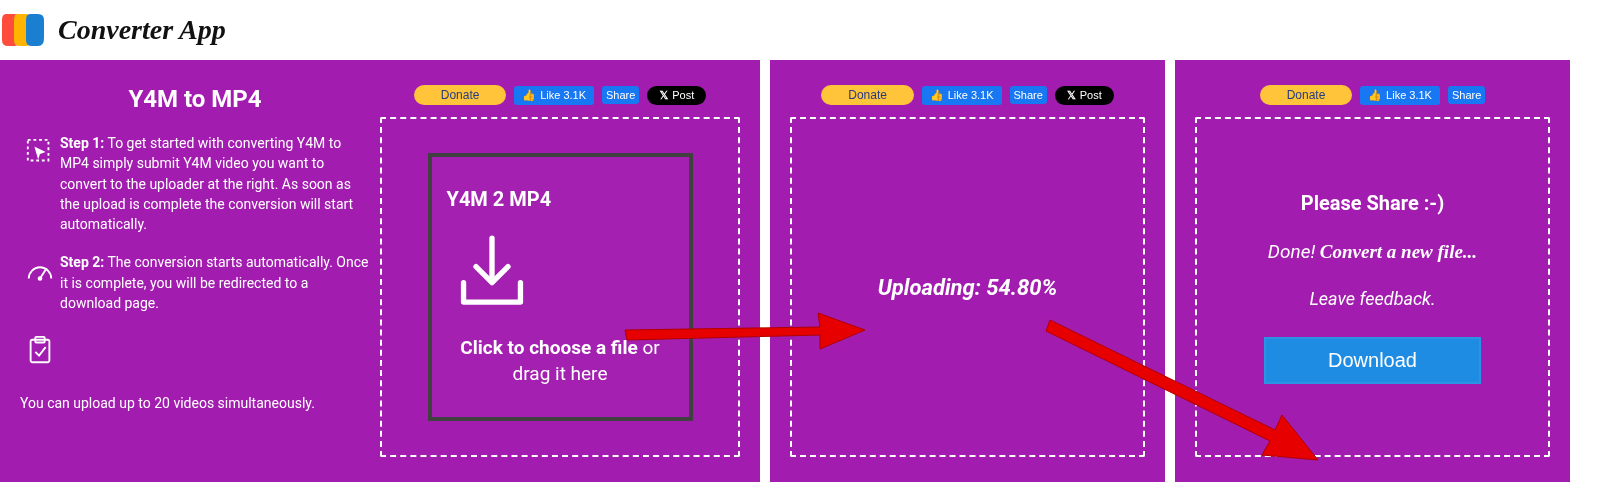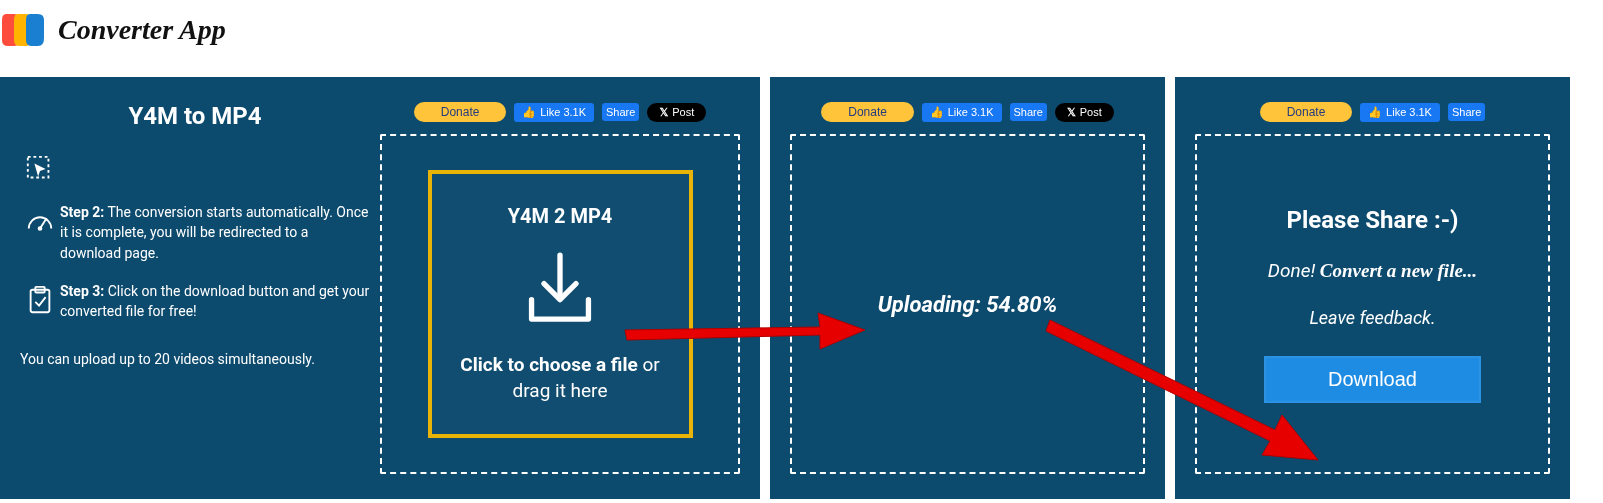--- a/index.html
+++ b/index.html
@@ -6,21 +6,21 @@
   body { font-family: -apple-system, BlinkMacSystemFont, "Segoe UI", Roboto, Arial, sans-serif; background: #fff; width: 1603px; }
   
   
   .header { display: flex; align-items: center; padding: 10px 0; background: #fff; }
   .logo-mark { width: 48px; height: 40px; position: relative; margin-right: 10px; }
   .logo-mark svg { width: 100%; height: 100%; }
   .logo-text { font-family: "Brush Script MT", cursive; font-size: 28px; font-weight: bold; font-style: italic; color: #111; }
   
   
   .main-row { display: flex; gap: 10px; padding: 0; position: relative; }
-  .panel { background: #0c4a6e; color: #fff; padding: 25px 20px 25px 20px; position: relative; margin-top: 17px; }
+  .panel { background: #a21caf; color: #fff; padding: 25px 20px 25px 20px; position: relative; }
   .panel-left   { width: 760px; display: flex; }
   .panel-mid    { width: 395px; }
   .panel-right  { width: 395px; }
   
   
   .info-col { width: 360px; padding-right: 10px; }
   .info-col h2 { text-align: center; font-size: 24px; font-weight: 700; margin-bottom: 20px; }
   .steps { }
   .step { display: flex; margin-bottom: 18px; }
   .step-icon { width: 40px; flex: 0 0 40px; display:flex; align-items:flex-start; justify-content:center; padding-top:4px;}
@@ -37,32 +37,32 @@
   .btn-post   { background:#000; color:#fff; font-size:11px; border:none; border-radius:12px; padding:3px 12px; cursor:pointer; display:flex; align-items:center; gap:4px;}
   .x-logo { font-weight:bold; }
   .thumb { font-size:11px; }
   
   
   .dashed-box { border:2px dashed #fff; border-radius:2px; min-height:340px; position:relative; display:flex; flex-direction:column; align-items:center; justify-content:center; padding:10px;}
   .panel-left .dashed-wrap { flex:1; }
   .panel-left .dashed-box { min-height:340px; }
   
   
-  .dropzone { border:4px solid #eab308; background:rgba(255,255,255,0.02); width:265px; margin:0 auto; padding:30px 15px 30px 15px; display:flex; flex-direction:column; align-items:center; gap:20px;}
+  .dropzone { border:4px solid #404040; background:rgba(255,255,255,0.02); width:265px; margin:0 auto; padding:30px 15px 30px 15px; display:flex; flex-direction:column; align-items:flex-start; gap:20px;}
   .dropzone-title { font-weight:700; font-size:20px; }
   .dl-icon svg { width:90px; height:80px; stroke:#fff; stroke-width:6; fill:none; stroke-linecap:round; stroke-linejoin:round;}
   .dropzone-text { text-align:center; font-size:19px; line-height:1.35;}
   .dropzone-text b { font-weight:700;}
   
   
   .uploading-text { font-size:22px; font-style:italic; font-weight:700; text-align:center;}
   .uploading-text .pct { font-weight:700;}
   
   
-  .share-title { font-size:24px; font-weight:700; margin-bottom:25px;}
+  .share-title { font-size:20px; font-weight:700; margin-bottom:25px;}
   .done-line { font-size:19px; font-style:italic; margin-bottom:25px; text-align:center;}
   .done-line b { font-weight:700;font-family:Liberation Serif, serif;}
   .feedback-line { font-size:18px; font-style:italic; margin-bottom:28px;}
   .btn-download { background:#1f8ce3; color:#fff; font-size:20px; border:none; padding:12px 64px; box-shadow: 0 0 0 2px rgba(255,255,255,0.06) inset; cursor:pointer;}
   
   
   .arrow { position:absolute; pointer-events:none; z-index:5;}
   .arrow svg { overflow:visible;}
   .arrow-path { fill:#e60000; stroke:#b00000; stroke-width:1;}
   
@@ -90,40 +90,40 @@
     <div class="info-col">
       <h2>Y4M to MP4</h2>
       <div class="steps">
         <div class="step">
           <div class="step-icon">
             <svg viewBox="0 0 32 32">
                 <rect x="3" y="3" width="22" height="22" stroke-dasharray="3 3"></rect>
                 <path d="M10 10 L22 16 L16 18 L14 24 Z" fill="#fff" stroke="none"></path>
               </svg>
           </div>
+          <div class="step-text"><b>Step 1:</b><span> To get started with converting Y4M to MP4 simply submit Y4M video you want to convert to the uploader at the right. As soon as the upload is complete the conversion will start automatically.</span></div>
         </div>
         <div class="step">
           <div class="step-icon">
             <svg viewBox="0 0 32 32">
                 <path d="M4 24 A12 12 0 0 1 28 24"></path>
                 <line x1="16" y1="24" x2="23" y2="13"></line>
                 <circle cx="16" cy="24" r="1.5" fill="#fff"></circle>
               </svg>
           </div>
           <div class="step-text"><b>Step 2:</b><span> The conversion starts automatically. Once it is complete, you will be redirected to a download page.</span></div>
         </div>
         <div class="step">
           <div class="step-icon">
             <svg viewBox="0 0 32 32">
                 <rect x="6" y="5" width="20" height="24" rx="2"></rect>
                 <rect x="11" y="2" width="10" height="6" rx="1"></rect>
                 <path d="M11 18 L15 22 L22 13"></path>
               </svg>
           </div>
-          <div class="step-text"><b>Step 3:</b><span> Click on the download button and get your converted file for free!</span></div>
         </div>
       </div>
       <div class="footnote">You can upload up to 20 videos simultaneously.</div>
     </div>
 
     <div class="dashed-wrap">
       <div class="social-row">
         <button class="btn-donate">Donate</button>
         <button class="btn-like">
             <span class="thumb">👍</span>

